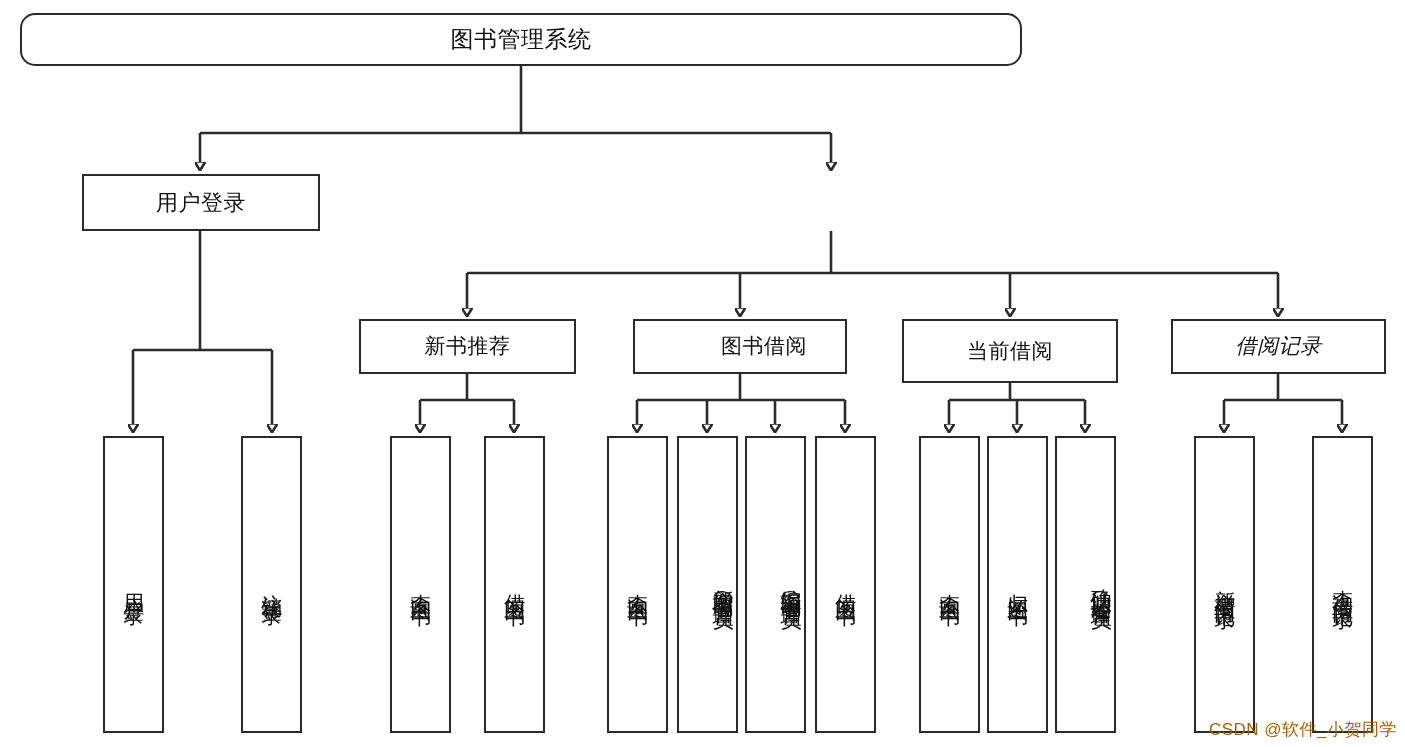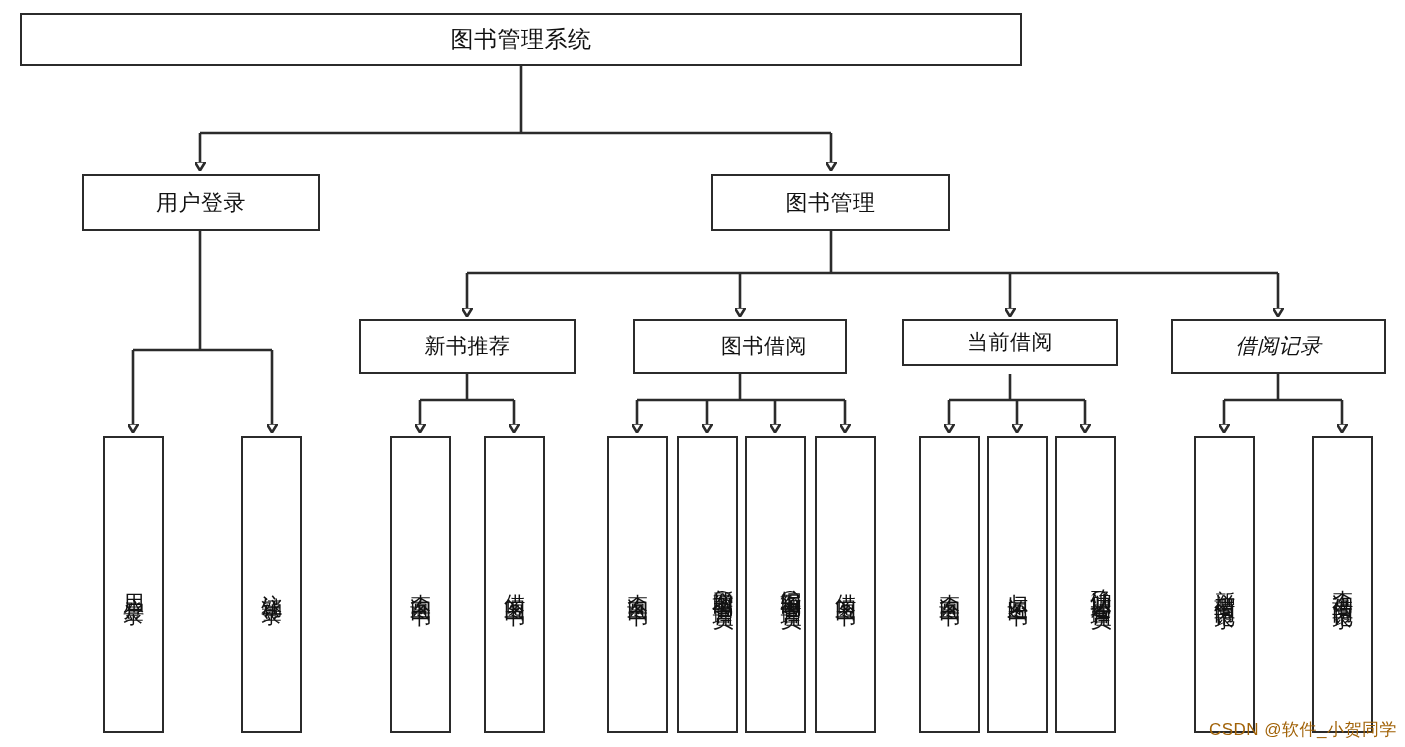--- a/index.html
+++ b/index.html
@@ -42,21 +42,21 @@
     border: 2.6px solid #2b2b2b;
     background: #ffffff;
     display: flex;
     align-items: center;
     justify-content: center;
     font-size: 22px;
     line-height: 1.25;
     letter-spacing: 0.5px;
     color: #111111;
   }
-  .node.root      { font-size: 23px; }
+  .node.root      { font-size: 23px; border-radius: 15px; }
   .node.level2    { font-size: 22px; }
   .node.level3    { font-size: 21px; }
 
   
   .node.leaf {
     writing-mode: vertical-rl;
     text-orientation: upright;
     align-items: center;
     justify-content: center;
     font-size: 21px;
@@ -147,33 +147,30 @@
   </svg>
 
   <div class="node root" style="left:20px; top:13px; width:1002px; height:53px;">
     <span>图书管理系统</span>
   </div>
 
   <div class="node level2" style="left:82px; top:174px; width:238px; height:57px;">
     <span>用户登录</span>
   </div>
 
-  <div class="node level2" style="left:711px; top:174px; width:239px; height:57px;">
-    <span>图书管理</span>
-  </div>
 
   <div class="node level3" style="left:359px; top:319px; width:217px; height:55px;">
     <span>新书推荐</span>
   </div>
 
   <div class="node level3" style="left:633px; top:319px; width:214px; height:55px;padding-left:48px;">
     <span>图书借阅</span>
   </div>
 
-  <div class="node level3" style="left:902px; top:319px; width:216px; height:47px;">
+  <div class="node level3" style="left:902px; top:319px; width:216px; height:64px;">
     <span>当前借阅</span>
   </div>
 
   <div class="node level3" style="left:1171px; top:319px; width:215px; height:55px;font-style:italic;">
     <span>借阅记录</span>
   </div>
 
   <div class="node leaf" style="left:103px; top:436px; width:61px; height:297px;">
     <span class="vtext">用户登录</span>
   </div>

